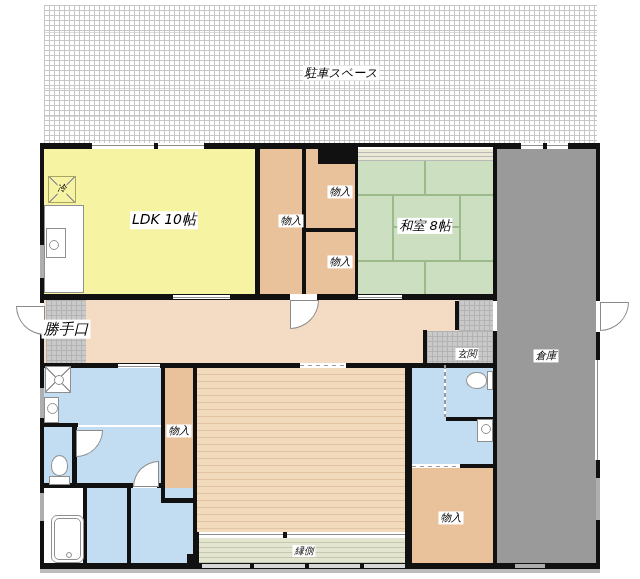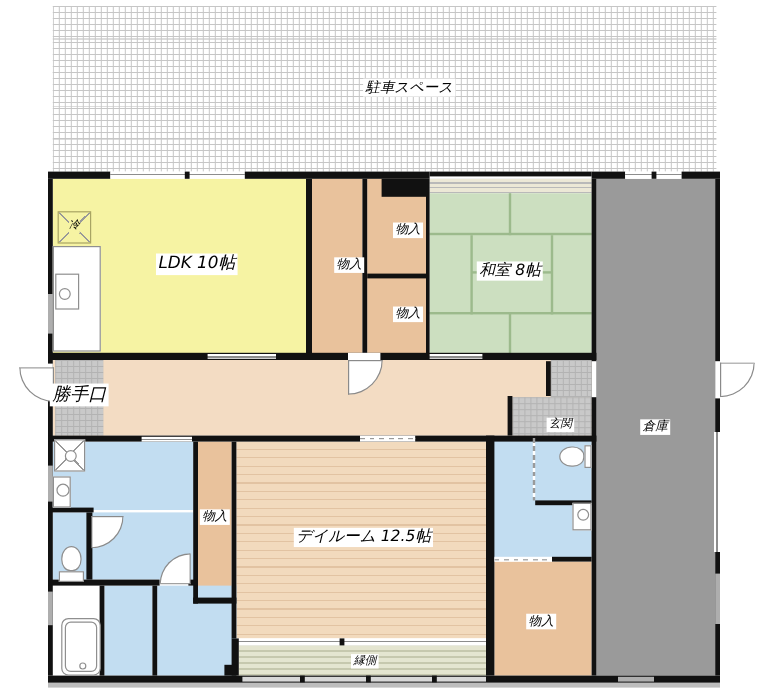--- a/index.html
+++ b/index.html
@@ -167,18 +167,17 @@
 
   <div class="label" style="left:164px;top:220px;font-size:14px;">LDK 10帖</div>
   <div class="label" style="left:291px;top:221px;">物入</div>
   <div class="label" style="left:340px;top:192px;">物入</div>
   <div class="label" style="left:340px;top:262px;">物入</div>
   <div class="label" style="left:425px;top:226px;font-size:13px;">和室 8帖</div>
   <div class="label" style="left:546px;top:356px;">倉庫</div>
   <div class="label" style="left:66px;top:329px;font-size:15px;">勝手口</div>
   <div class="label" style="left:467px;top:354px;font-size:9.5px;">玄関</div>
   <div class="label" style="left:179px;top:431px;">物入</div>
-  <div class="label" style="left:303px;top:448px;font-size:13px;">デイルーム 12.5帖</div>
   <div class="label" style="left:304px;top:551px;font-size:9.5px;">縁側</div>
   <div class="label" style="left:451px;top:518px;">物入</div>
   <div class="label" style="left:62px;top:189px;font-size:9px;padding:0;background:#f6f3a3;">冷</div>
 
 </div>
 
 </body></html>

